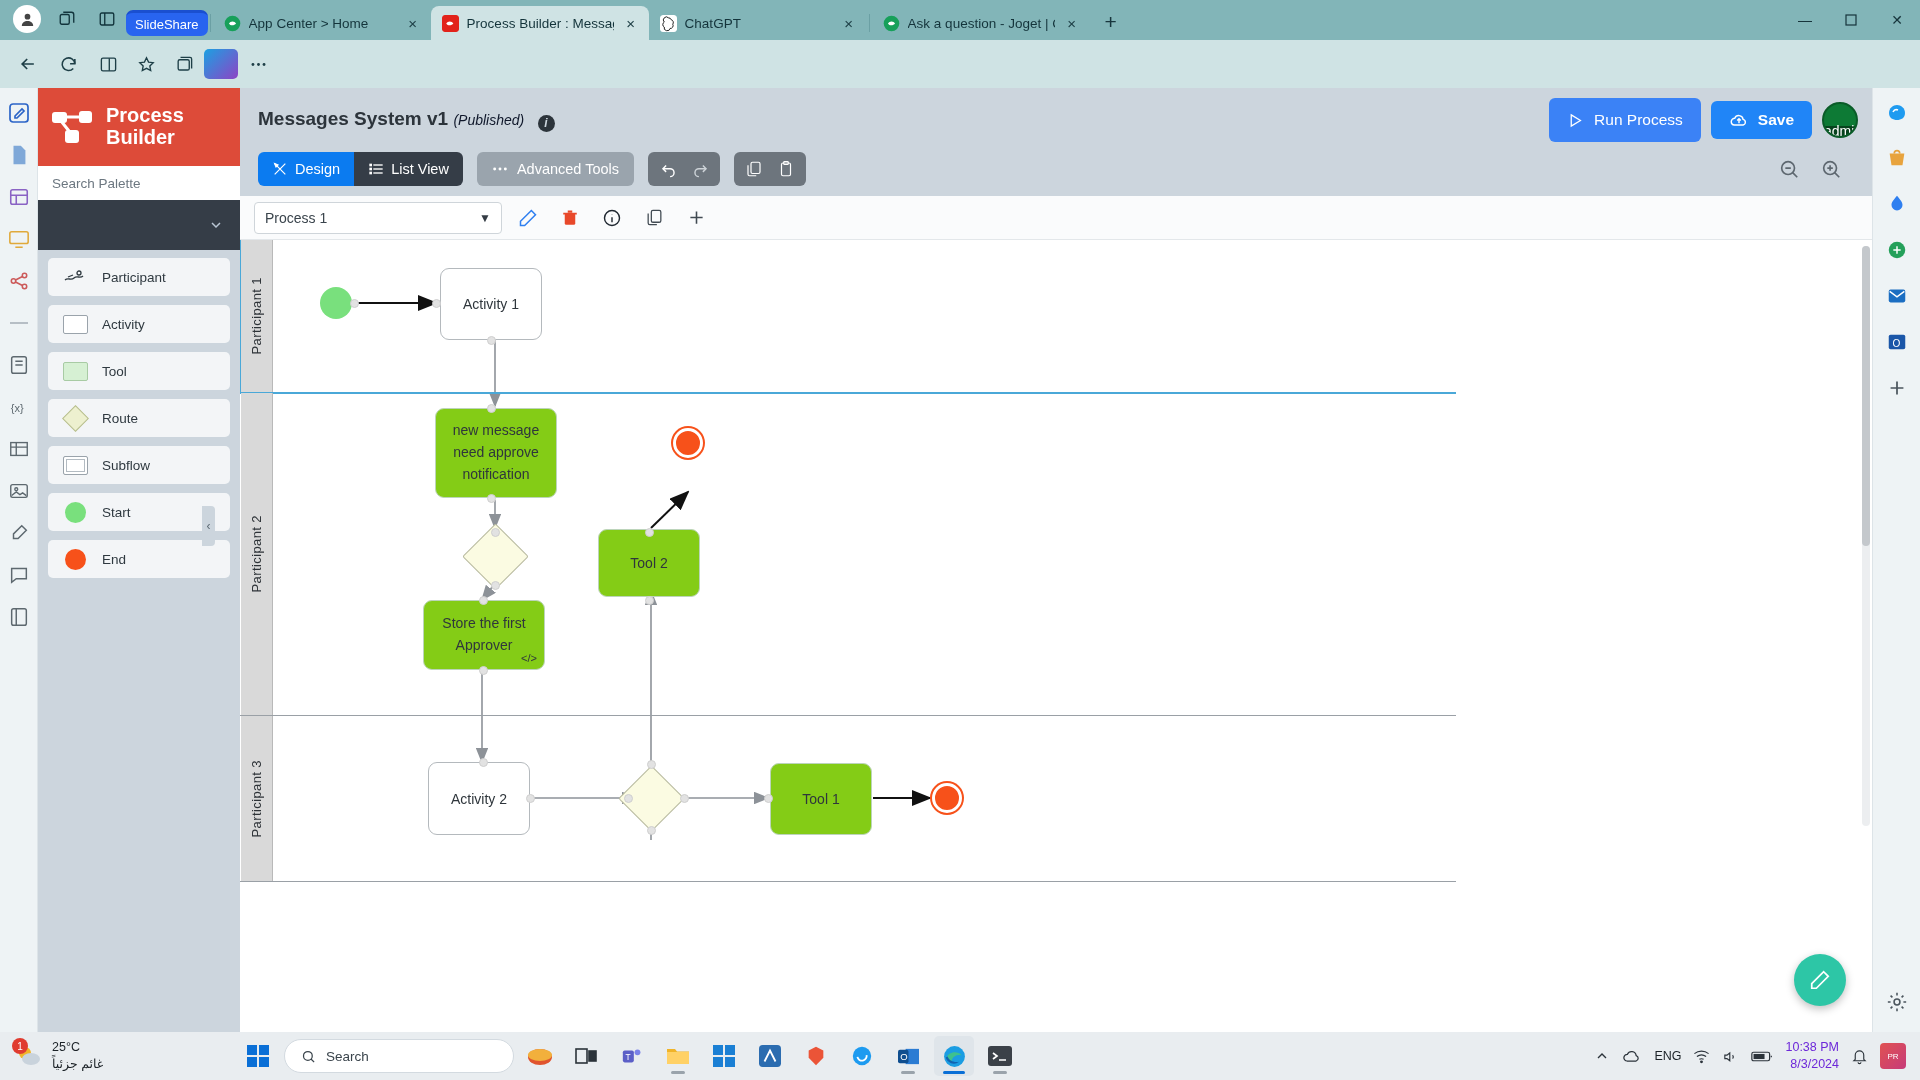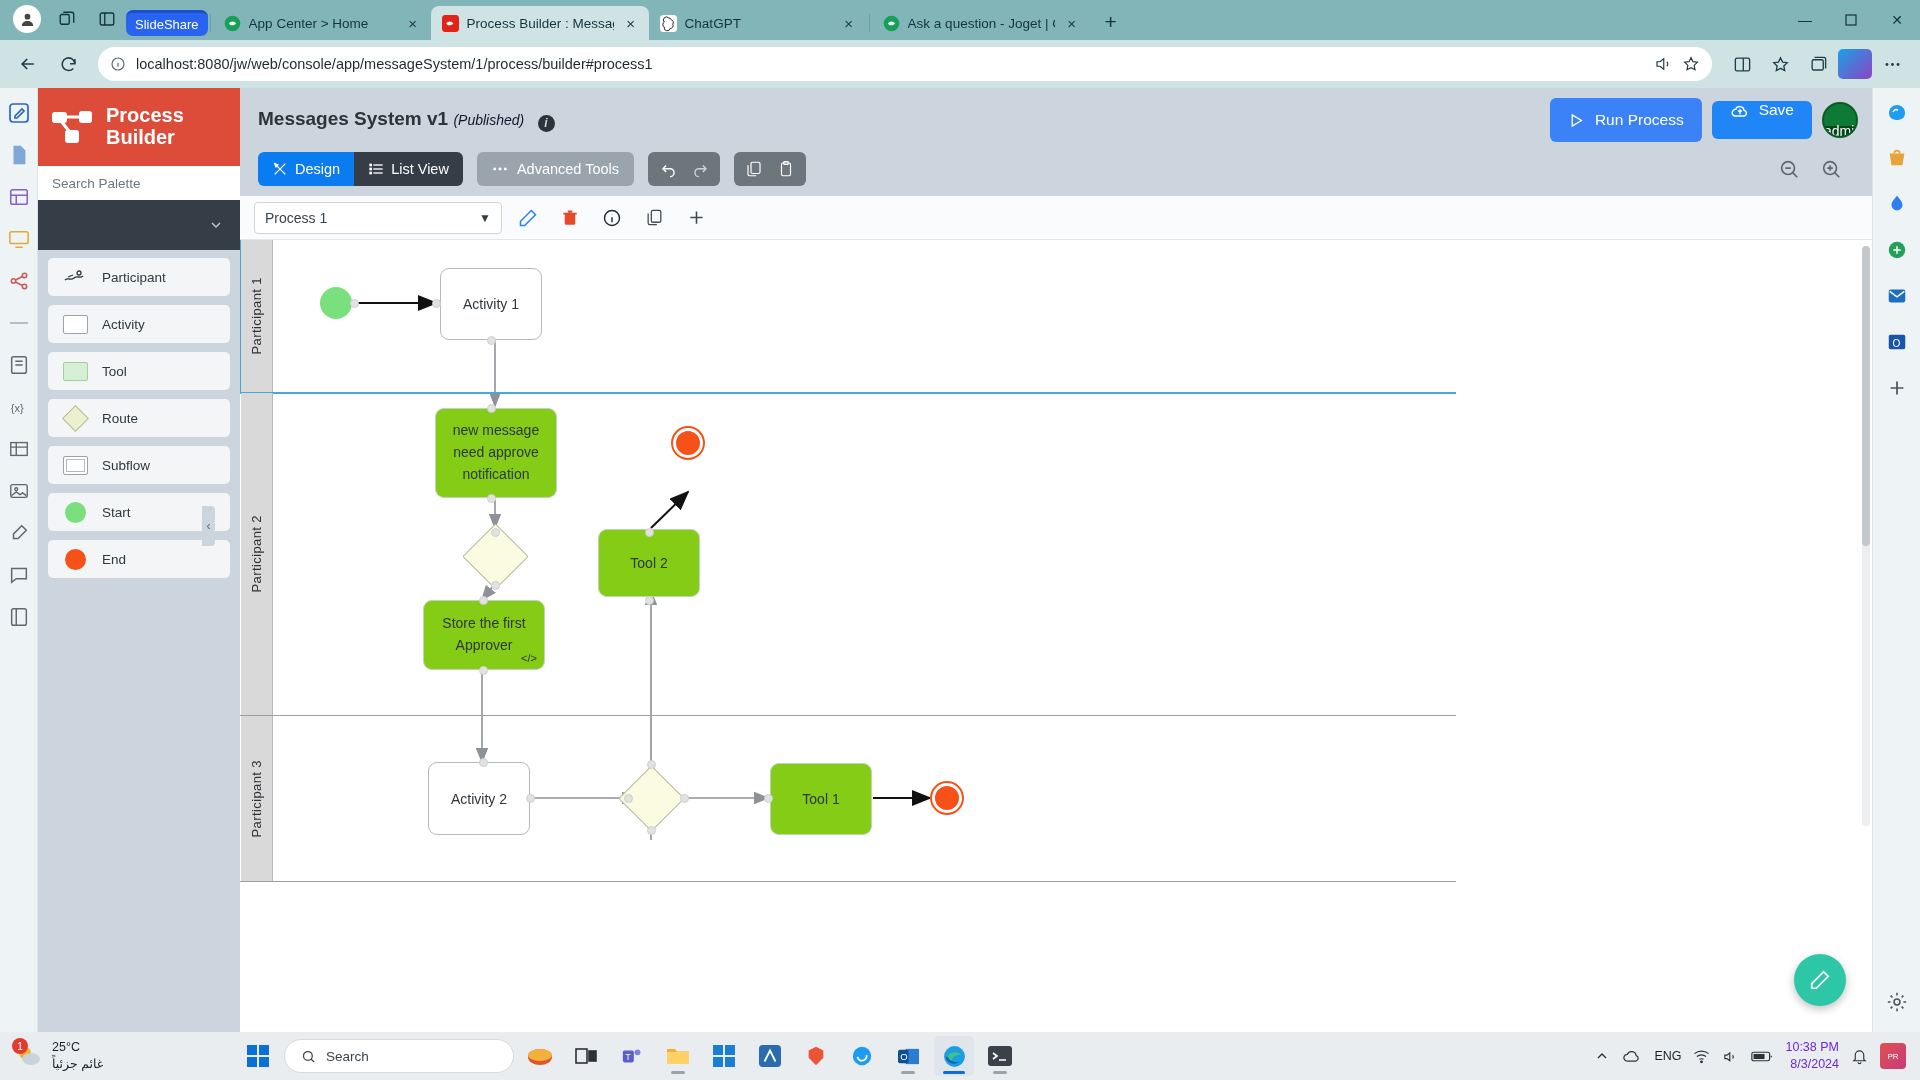--- a/index.html
+++ b/index.html
@@ -127,21 +127,21 @@
     background: #2c343b; color: #ccd5dd; align-items: center; justify-content: center;
     font-size: 12px; font-weight: bold; font-style: italic; margin-left: 8px; vertical-align: -2px;
   }
   .head-right { margin-left: auto; display: flex; align-items: center; gap: 10px; }
   .btn-run {
     background: #3b82f6; color: #fff; border-radius: 6px; height: 44px;
     display: flex; align-items: center; gap: 10px; padding: 0 18px; font-size: 15.5px;
   }
   .btn-save {
     background: #2085f7; color: #fff; border-radius: 6px; height: 38px;
-    display: flex; gap: 9px; padding: 0 18px; font-size: 15.5px;
+    display: flex; align-items: center; gap: 9px; padding: 0 18px; font-size: 15.5px; font-weight: bold;
   }
   .avatar {
     width: 36px; height: 36px; border-radius: 50%; background: #0d7a35;
     border: 2px solid #0a5c28; display: flex; align-items: flex-end;
     justify-content: center; overflow: hidden; position: relative;
   }
   .avatar .aname { font-size: 14px; color: #fff; background: rgba(0,0,0,.45); width: 100%;
     text-align: center; line-height: 10px; }
 
   .row2 { display: flex; align-items: center; gap: 14px; }
@@ -352,34 +352,20 @@
     <div class="tbtn">
       <svg width="20" height="20" viewBox="0 0 24 24" fill="none" stroke="#1e3f47" stroke-width="2">
           <path d="M19 12H5M11 6l-6 6 6 6"></path>
         </svg>
     </div>
     <div class="tbtn">
       <svg width="19" height="19" viewBox="0 0 24 24" fill="none" stroke="#1e3f47" stroke-width="2">
           <path d="M20 11a8 8 0 1 0-2 6"></path>
           <path d="M20 5v6h-6"></path>
         </svg>
-    </div>
-    <div class="omnibox">
-      <svg width="16" height="16" viewBox="0 0 24 24" fill="none" stroke="#5a6670" stroke-width="1.7">
-        <circle cx="12" cy="12" r="9"></circle>
-          <path d="M12 10v6M12 7.2v.2"></path>
-      </svg>
-      <span class="urltxt">localhost:8080/jw/web/console/app/messageSystem/1/process/builder#process1</span>
-      <svg width="18" height="18" viewBox="0 0 24 24" fill="none" stroke="#2a3a43" stroke-width="1.6">
-        <path d="M4 9v6h4l5 4V5L8 9H4z"></path>
-          <path d="M17 9a4 4 0 0 1 0 6"></path>
-      </svg>
-      <svg width="18" height="18" viewBox="0 0 24 24" fill="none" stroke="#2a3a43" stroke-width="1.6">
-        <path d="M12 3.5l2.6 5.4 5.9.8-4.3 4.1 1.1 5.8L12 16.9 6.7 19.6l1.1-5.8L3.5 9.7l5.9-.8z"></path>
-      </svg>
     </div>
     <div class="tb-right">
       <div class="tbtn">
         <svg width="19" height="19" viewBox="0 0 24 24" fill="none" stroke="#1e3f47" stroke-width="1.7">
             <rect x="3" y="4" width="18" height="16" rx="2"></rect>
             <path d="M13 4v16"></path>
           </svg>
       </div>
       <div class="tbtn">
         <svg width="19" height="19" viewBox="0 0 24 24" fill="none" stroke="#1e3f47" stroke-width="1.7">

